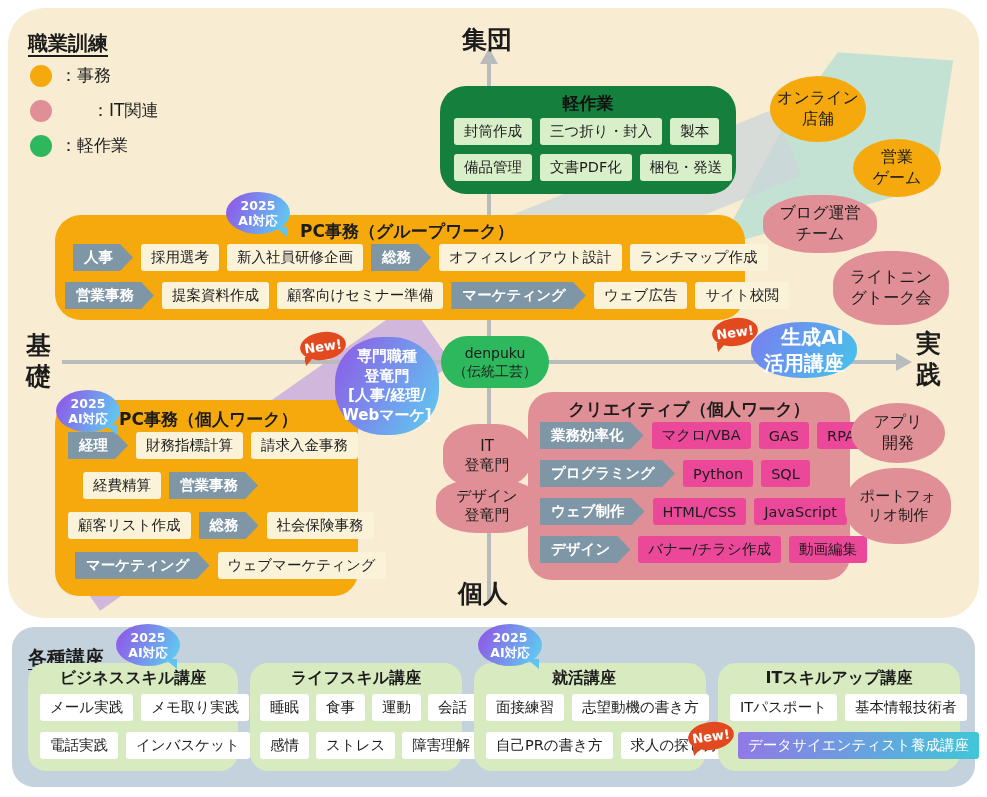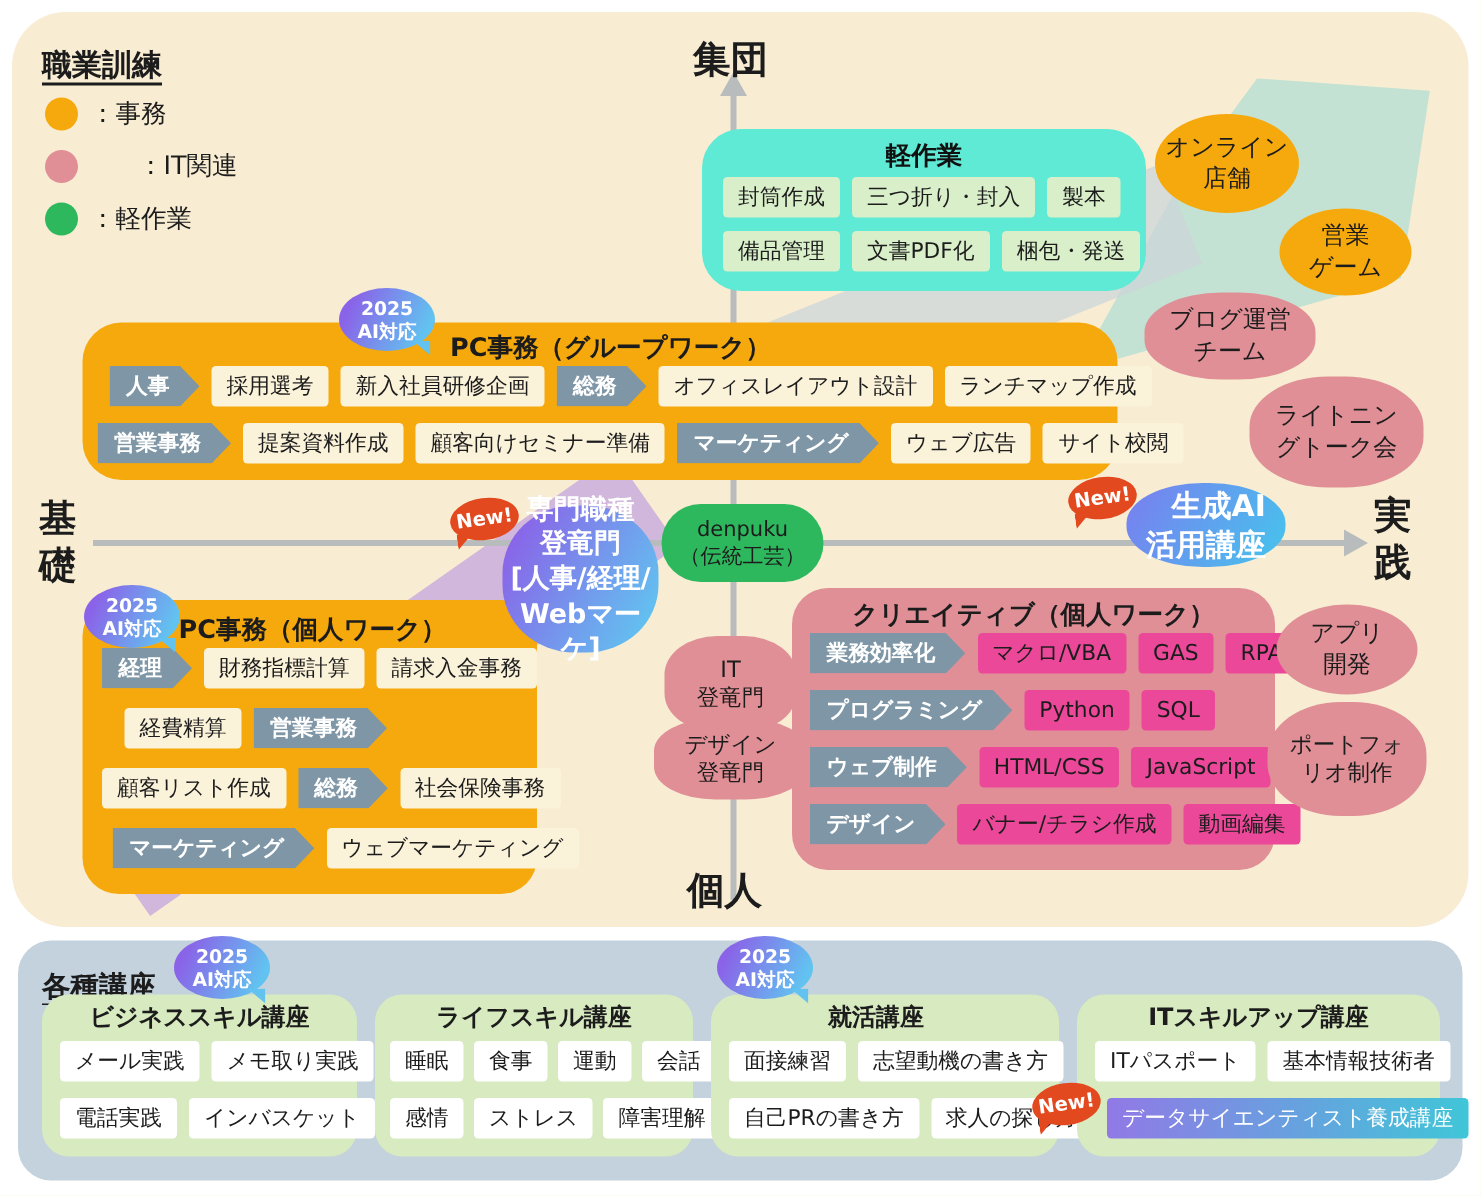--- a/index.html
+++ b/index.html
@@ -50,21 +50,21 @@
   .badge{display:flex;align-items:center;justify-content:center;text-align:center;line-height:1.2;
          font-size:12.5px;font-weight:bold;color:#fff;border-radius:50%;z-index:6;
          background:linear-gradient(115deg,#8a63e8 15%,#62c2f0 85%);}
   .badge::after{content:"";position:absolute;right:3px;bottom:-3px;width:12px;height:10px;background:#62c2f0;
                 clip-path:polygon(0 0,100% 0,100% 100%);}
   .newbadge{display:flex;align-items:center;justify-content:center;background:#e2491f;color:#fff;
             font-weight:bold;font-size:13px;border-radius:50%;transform:rotate(-8deg);z-index:7;}
   .newbadge::after{content:"";position:absolute;left:3px;bottom:-4px;width:11px;height:10px;background:#e2491f;
                 clip-path:polygon(0 0,100% 0,0 100%);}
   
-  #lw-box{left:468px;top:86px;width:296px;height:108px;background:#5eead4;}
+  #lw-box{left:440px;top:86px;width:296px;height:108px;background:#15803d;}
   #lw-box .box-title{width:100%;text-align:center;top:6px;color:#111;}
   
   #gw-box{left:55px;top:215px;width:690px;height:105px;background:#f6a90c;}
   
   #pw-box{left:55px;top:400px;width:303px;height:196px;background:#f6a90c;border-radius:24px;}
   
   #cr-box{left:528px;top:392px;width:322px;height:188px;background:#e08f96;border-radius:24px;}
   #cr-box .box-title{width:100%;text-align:center;top:6px;}
   
   #courses-title{left:28px;top:645px;font-size:19px;font-weight:bold;text-decoration:underline;text-underline-offset:5px;z-index:3;}
@@ -167,21 +167,21 @@
       <span class="item item-cream">顧客リスト作成</span>
       <span class="tag">総務</span>
       <span class="item item-cream">社会保険事務</span>
     </div>
     <div class="row" style="left:20px;top:152px;">
       <span class="tag">マーケティング</span>
       <span class="item item-cream">ウェブマーケティング</span>
     </div>
   </div>
 
-  <div class="abs bubble bubble-grad ml" style="left:335px;top:337px;width:104px;height:98px;font-size:18px;border-radius:46%;z-index:5;">専門職種
+  <div class="abs bubble bubble-grad ml" style="left:335px;top:337px;width:104px;height:98px;font-size:15px;border-radius:46%;z-index:5;">専門職種
 登竜門
 [人事/経理/
 Webマーケ]</div>
   <div class="abs bubble bubble-green ml" style="left:441px;top:336px;width:108px;height:52px;font-size:14px;border-radius:27px;z-index:5;">denpuku
 （伝統工芸）</div>
   <div class="abs bubble bubble-pink ml" style="left:443px;top:424px;width:88px;height:64px;font-size:15px;border-radius:40%;">IT
 登竜門</div>
   <div class="abs bubble bubble-pink ml" style="left:436px;top:479px;width:102px;height:54px;font-size:15px;border-radius:40%;">デザイン
 登竜門</div>
   <div class="abs bubble bubble-grad ml" style="left:751px;top:322px;width:106px;height:56px;font-size:20px;border-radius:48%;background:linear-gradient(120deg,#7a7df0,#45c5ec);z-index:5;text-align:right;">生成AI

